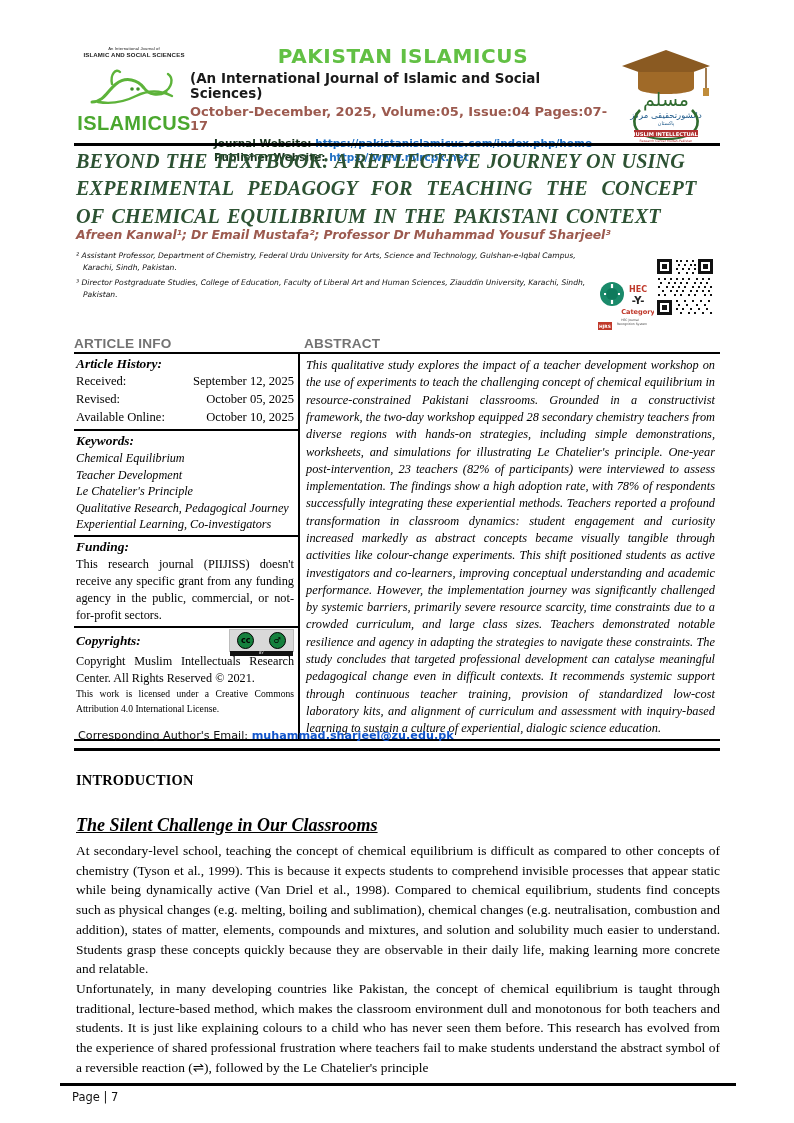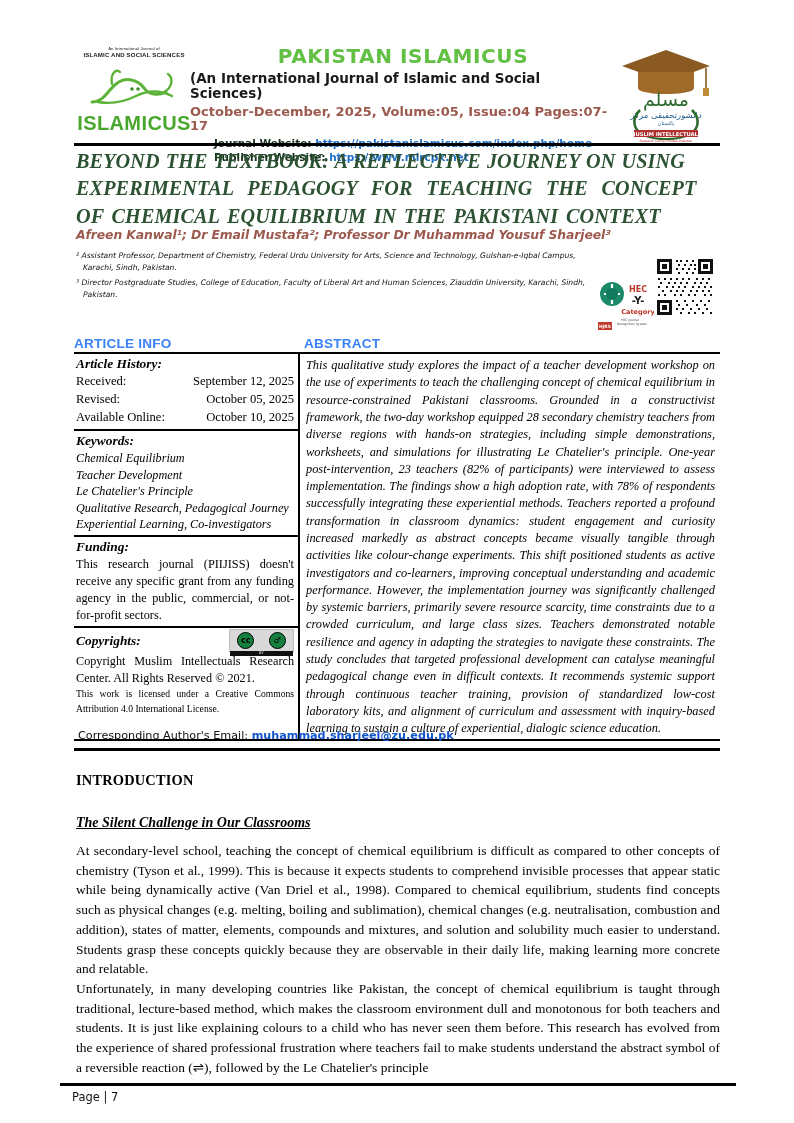--- a/index.html
+++ b/index.html
@@ -73,21 +73,21 @@
   
   .hec-badge { position:absolute; left:598px; top:272px; width:58px; height:58px; }
   .qr-box { position:absolute; left:654px; top:256px; width:62px; height:62px; }
 
   
   .infotable { position:absolute; left:74px; top:336px; width:646px; }
   .it-head { display:flex; }
   .it-head .h-left { width:224px; flex:0 0 224px; }
   .it-head .h-right { flex:1; padding-left:6px;}
   .it-head .htxt { font-family:"Liberation Sans",sans-serif; font-weight:bold;
-     font-size:13.6px; letter-spacing:.2px; color:#3b82f6; padding-bottom:1px;}
+     font-size:13.6px; letter-spacing:.2px; color:#737373; padding-bottom:1px;}
   .hdr-rule { height:2.2px; background:#000; margin-bottom:0px; }
 
   .it-body { display:flex; border-bottom:2.4px solid #000; }
   .it-left { width:224px; flex:0 0 224px; border-right:2.4px solid #000; }
   .it-right { flex:1; padding:3px 5px 2px 6px; }
 
   .sec { padding:1px 4px 2px 2px; }
   .sec-div { height:2.2px; background:#000; }
   .sec-title { font-family:"Liberation Serif",serif; font-style:italic; font-weight:bold;
      font-size:13.4px; margin:1px 0 1px 0; }
@@ -124,21 +124,21 @@
   }
   .corr .em { color:#1155cc; font-weight:bold; }
   .corr-rule { position:absolute; left:74px; top:748px; width:646px; height:2.6px; background:#000; }
 
   
   .intro-h { position:absolute; left:76px; top:772px;
      font-family:"Liberation Serif",serif; font-weight:bold; font-size:14.4px;
      letter-spacing:.2px; }
   .sub-h { position:absolute; left:76px; top:815px;
      font-family:"Liberation Serif",serif; font-weight:bold; font-style:italic;
-     font-size:14px; text-decoration:underline; }
+     font-size:18px; text-decoration:underline; }
 
   .body-text { position:absolute; left:76px; top:841px; width:644px;
      font-family:"Liberation Serif",serif; font-size:13.45px; line-height:1.465;
      text-align:justify; }
   .body-text p { margin:0; }
 
   
   .foot-rule { position:absolute; left:60px; top:1083px; width:676px; height:3px; background:#000; }
   .footer { position:absolute; left:72px; top:1090px;
      font-family:"DejaVu Sans",sans-serif; font-size:11.5px; color:#111; }

